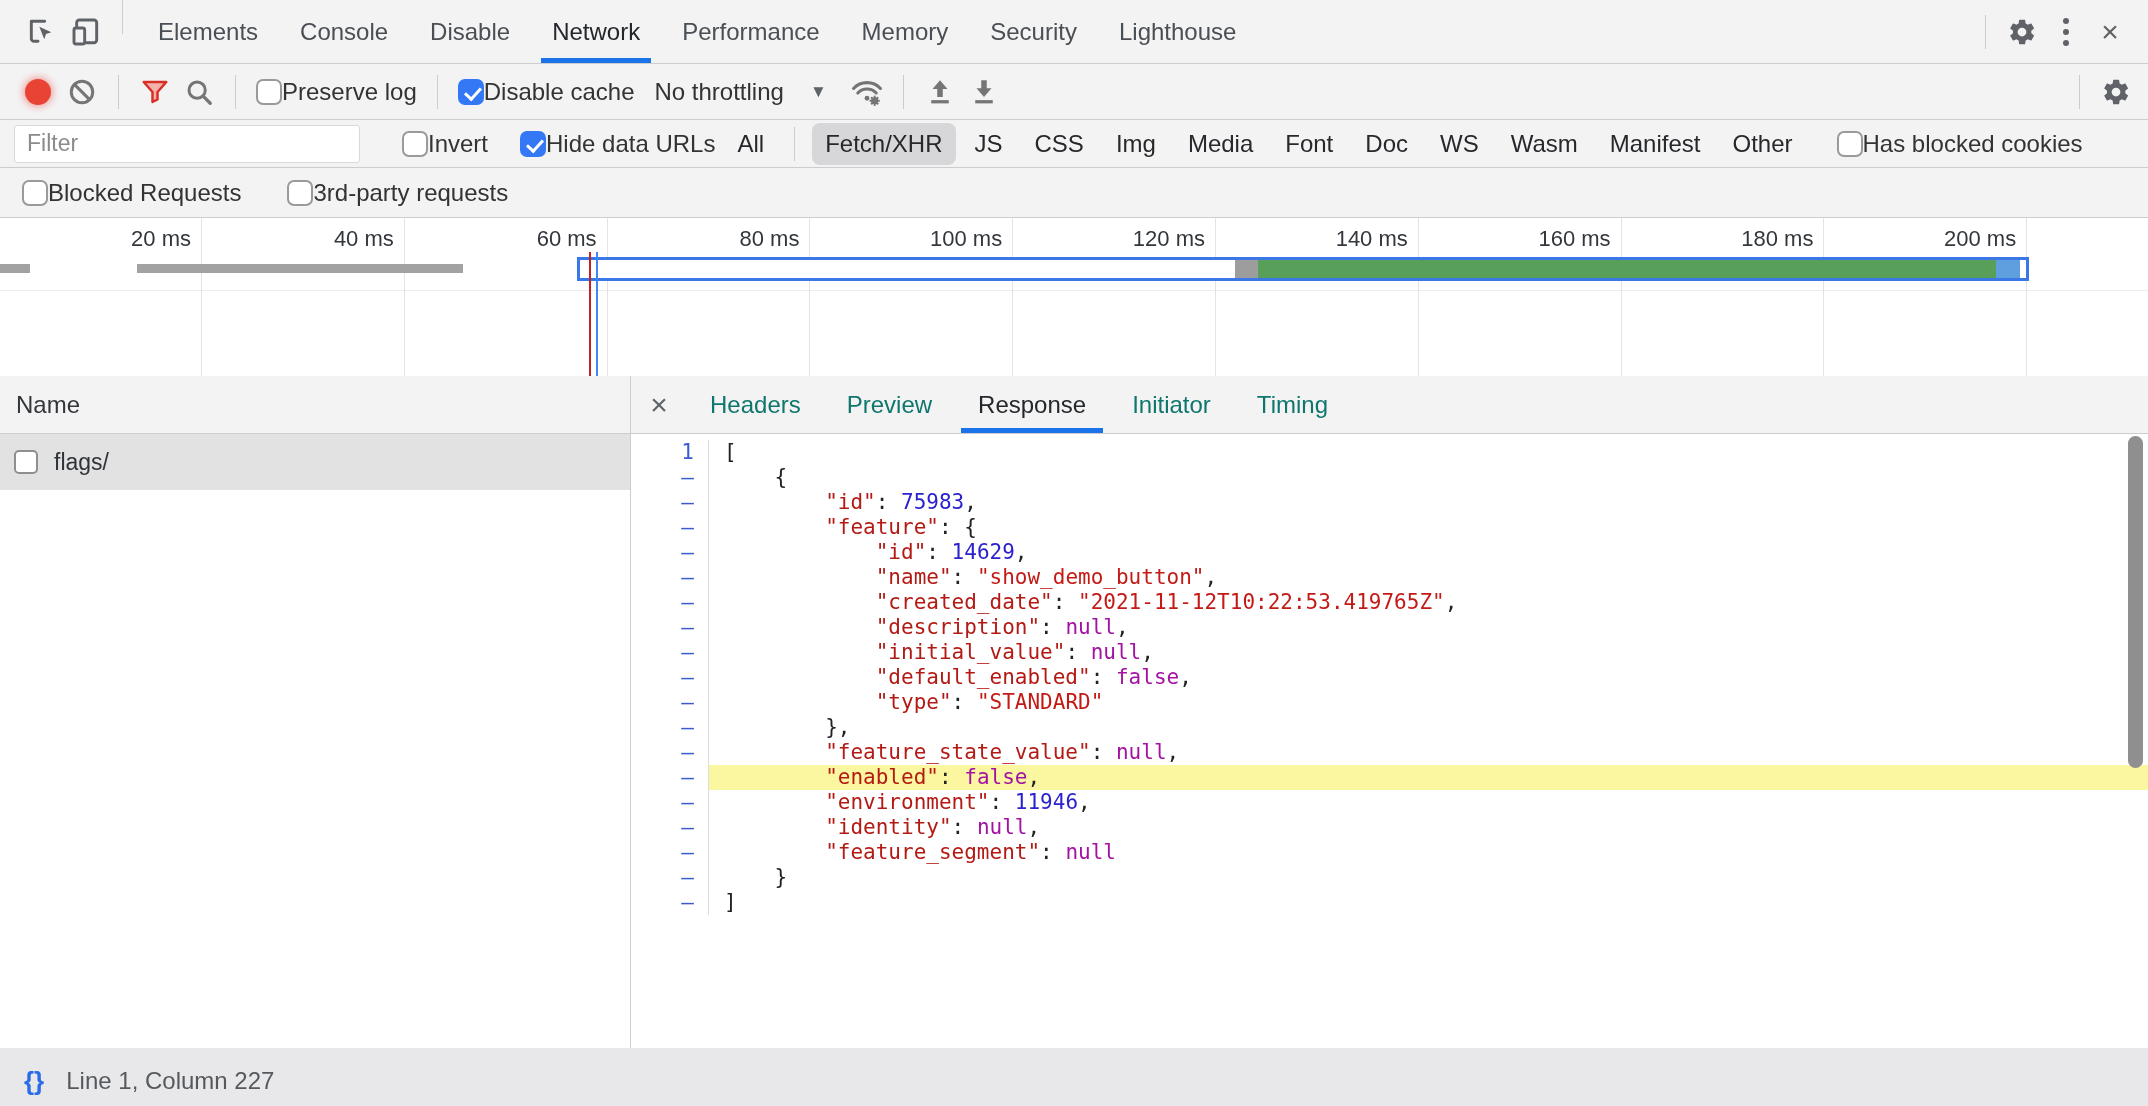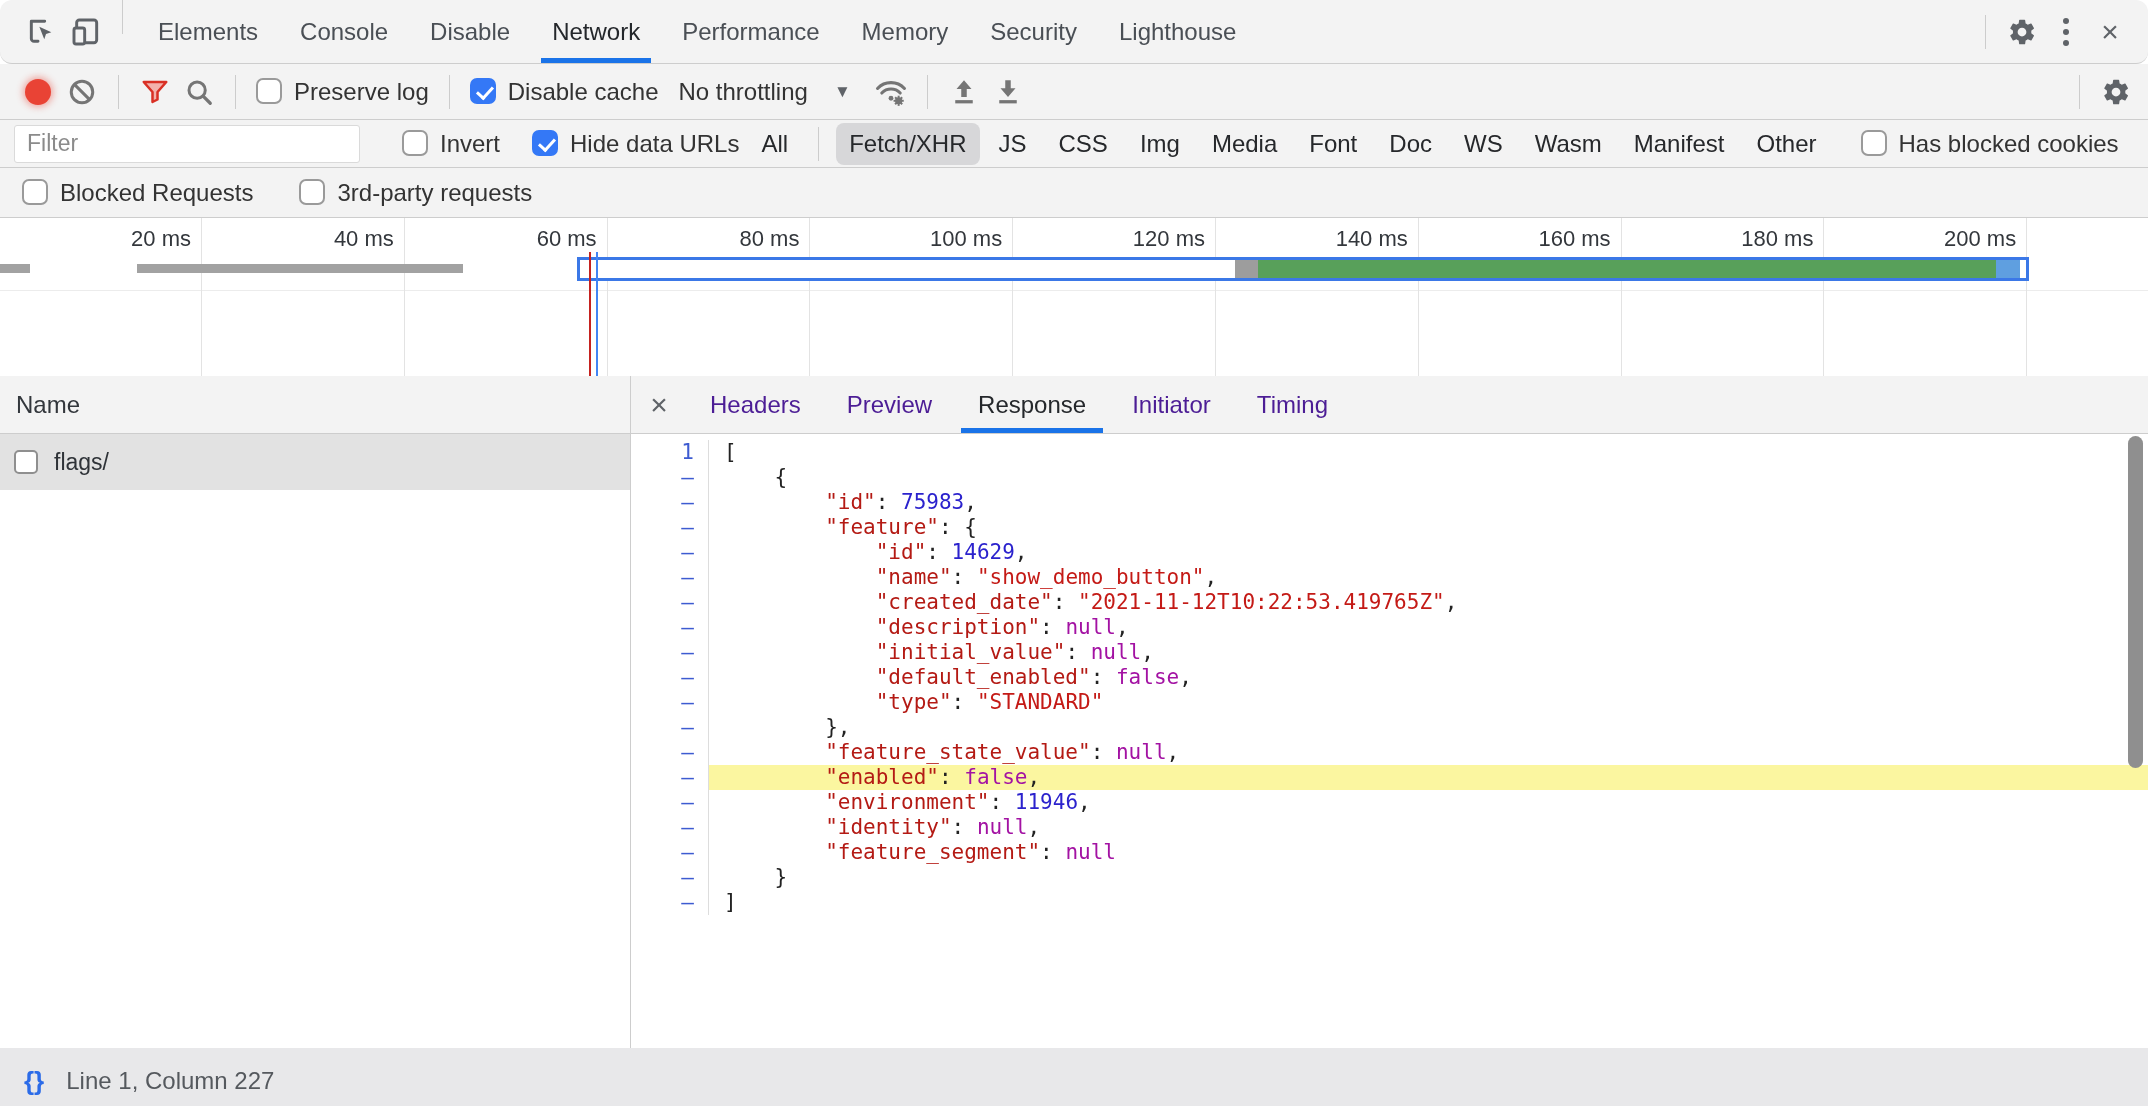--- a/index.html
+++ b/index.html
@@ -12,41 +12,41 @@
   *{box-sizing:border-box;}
   html,body{margin:0;padding:0;}
   body{
     width:2148px;height:1106px;overflow:hidden;position:relative;
     font-family:"Liberation Sans",sans-serif;background:#fff;color:var(--txt);
   }
   .devtools{width:2148px;height:1106px;display:flex;flex-direction:column;}
 
   
   .tabbar{height:64px;background:var(--bar-bg);border-bottom:1px solid var(--border);
-    display:flex;flex:0 0 auto;border-radius:12px;}
+    display:flex;flex:0 0 auto;}
   .tabbar-icons{display:flex;align-items:center;padding-left:20px;}
   .icon-btn{width:44px;height:44px;display:flex;align-items:center;justify-content:center;flex:0 0 auto;}
   .vsep{width:1px;height:34px;background:#ccc;margin:0 14px;flex:0 0 auto;}
   .main-tabs{display:flex;align-items:stretch;height:100%;}
   .main-tab{padding:0 21px;display:flex;align-items:center;font-size:24px;color:#4a4f55;position:relative;cursor:default;white-space:nowrap;}
   .main-tab.selected{color:#24272b;}
   .main-tab.selected::after{content:"";position:absolute;left:10px;right:10px;bottom:0;height:5px;background:var(--accent);}
   .tabbar-right{margin-left:auto;display:flex;align-items:center;padding-right:16px;}
   .glyph-btn{font-size:30px;color:#5f6368;line-height:1;}
   .dots{display:flex;flex-direction:column;gap:5px;align-items:center;}
   .dots i{width:6px;height:6px;border-radius:50%;background:#5f6368;}
 
   
   .toolbar2{height:56px;background:var(--bar-bg);border-bottom:1px solid var(--border);
     display:flex;align-items:center;padding:0 10px 0 16px;flex:0 0 auto;font-size:24px;}
   .record-dot{width:26px;height:26px;border-radius:50%;background:#e94335;box-shadow:0 0 7px 2px rgba(233,67,53,.45);margin:0 6px;}
   .chk{width:26px;height:26px;border:2px solid #9a9a9a;border-radius:7px;background:#fff;flex:0 0 auto;position:relative;}
   .chk.checked{background:#3478f6;border-color:#3478f6;}
   .chk.checked::after{content:"";position:absolute;left:8px;top:3px;width:7px;height:13px;border:solid #fff;border-width:0 3px 3px 0;transform:rotate(42deg);}
-  .chk-group{display:flex;align-items:flex-start;gap:12px;margin:0 6px;white-space:nowrap;}
+  .chk-group{display:flex;align-items:center;gap:0;margin:0 6px;white-space:nowrap;}
   .throttle{display:flex;align-items:center;gap:26px;margin:0 18px 0 14px;white-space:nowrap;}
   .caret{font-size:17px;color:#5f6368;}
   .toolbar2 .spacer{flex:1;}
 
   
   .filterrow{height:48px;background:var(--bar-bg);border-bottom:1px solid var(--border);
     display:flex;align-items:center;padding:0 14px;font-size:24px;flex:0 0 auto;}
   .filter-input{width:346px;height:38px;border:1px solid #dadada;border-radius:3px;background:#fff;
     font-family:"Liberation Sans",sans-serif;font-size:23px;color:#4d7c0f;padding:0 12px;outline:none;margin-right:36px;}
   .filter-input::placeholder{color:#8b8b8b;}
@@ -73,21 +73,21 @@
   .marker{position:absolute;top:34px;bottom:0;width:2px;}
   .marker.red{background:#c5221f;}
   .marker.blue{background:#4285f4;}
 
   
   .split-head{height:58px;display:flex;border-bottom:1px solid var(--border);flex:0 0 auto;}
   .name-head{width:631px;flex:0 0 auto;background:var(--bar-bg);border-right:1px solid var(--border);
     display:flex;align-items:center;padding-left:16px;font-size:24px;color:#33373c;}
   .detail-tabs{flex:1;background:var(--bar-bg);display:flex;align-items:stretch;}
   .close-x{width:56px;display:flex;align-items:center;justify-content:center;font-size:30px;color:#5f6368;}
-  .dtab{padding:0 23px;display:flex;align-items:center;font-size:24px;color:#4c1d95;position:relative;white-space:nowrap;}
+  .dtab{padding:0 23px;display:flex;align-items:center;font-size:24px;color:#0f766e;position:relative;white-space:nowrap;}
   .dtab.selected{color:#24272b;}
   .dtab.selected::after{content:"";position:absolute;left:6px;right:6px;bottom:0;height:5px;background:var(--accent);}
 
   
   .content{flex:1;display:flex;min-height:0;}
   .req-panel{width:631px;flex:0 0 auto;border-right:1px solid var(--border);background:#fff;}
   .req-row{height:56px;background:#e2e2e2;display:flex;align-items:center;padding-left:14px;gap:16px;font-size:23px;color:#2f3338;}
   .req-chk{width:24px;height:24px;border:2px solid #8f8f8f;border-radius:5px;background:#fff;flex:0 0 auto;}
 
   .resp-panel{flex:1;background:#fff;position:relative;overflow:hidden;padding-top:6px;}

